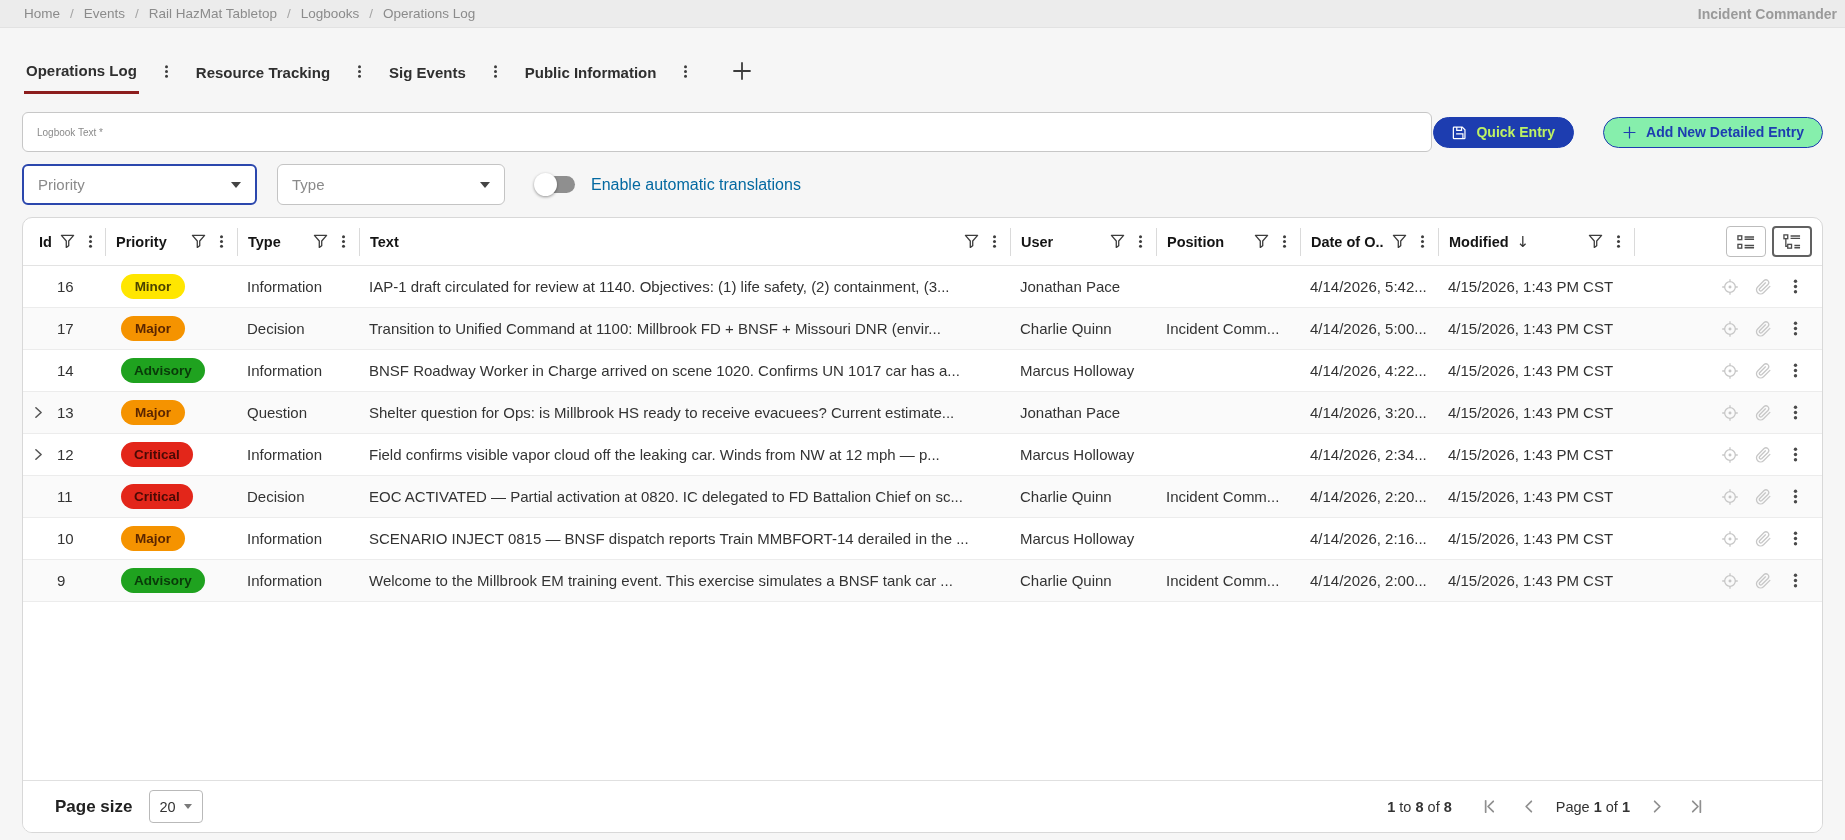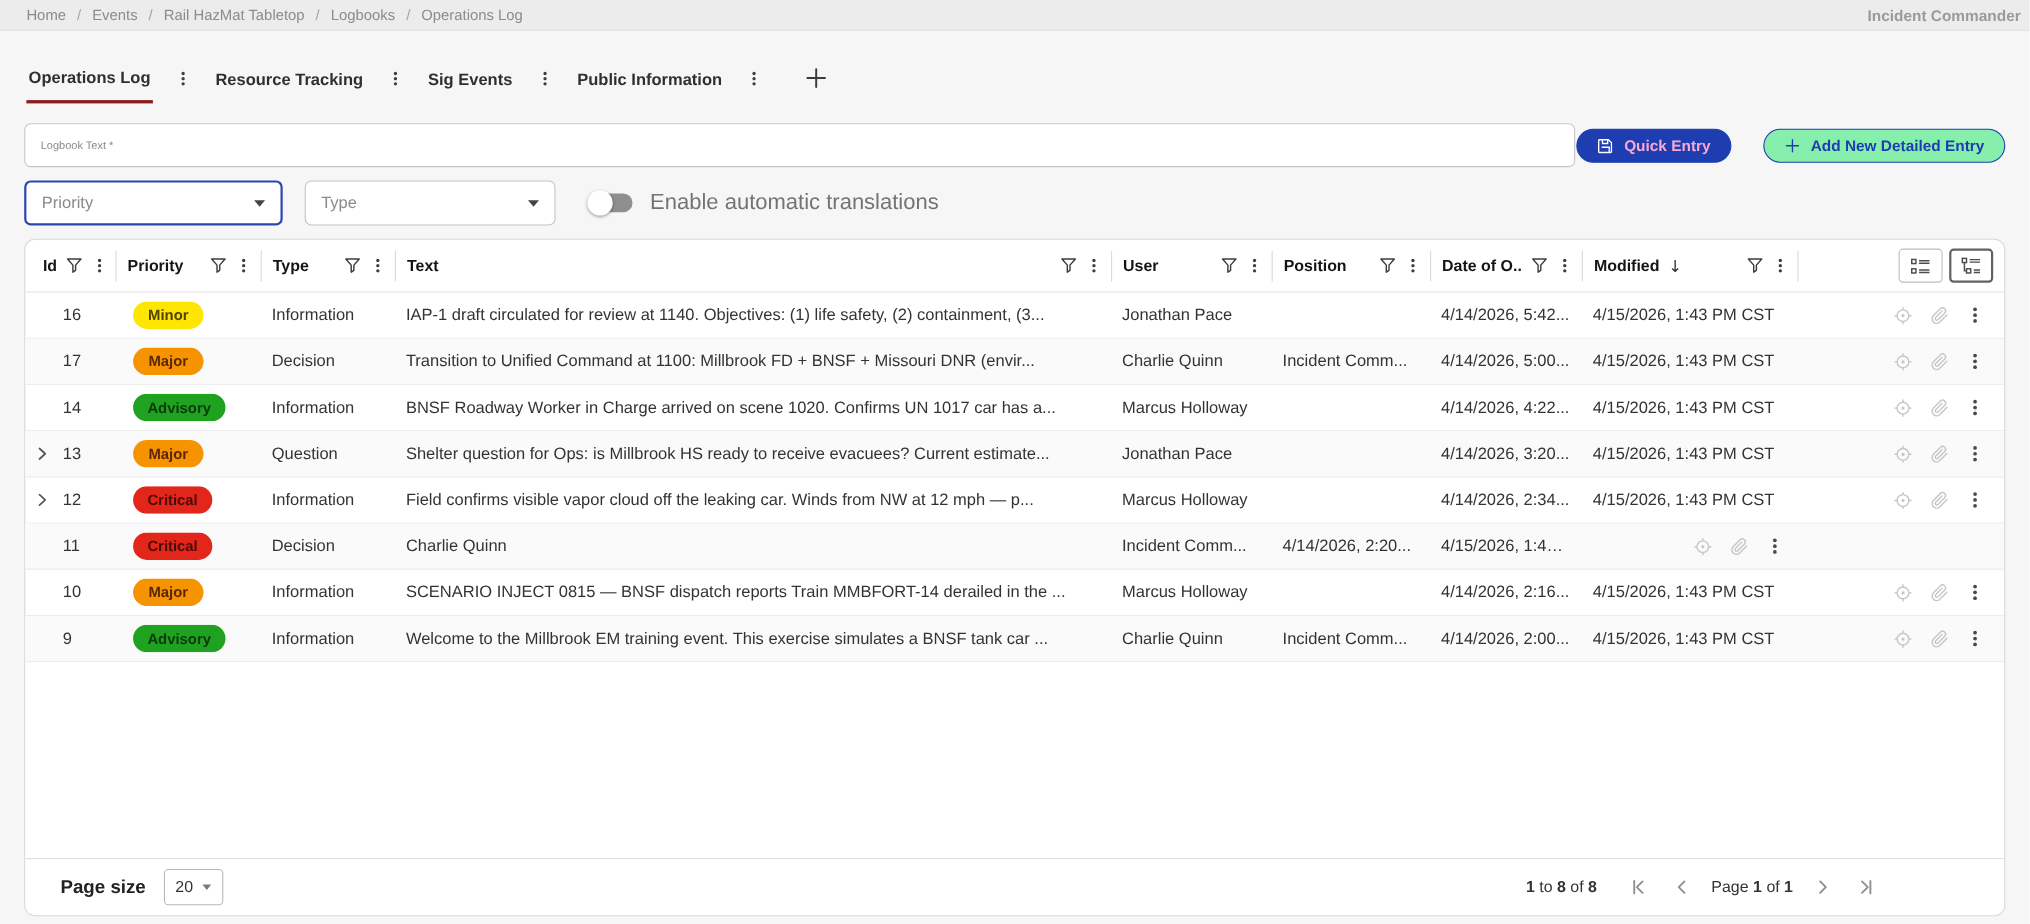--- a/index.html
+++ b/index.html
@@ -26,38 +26,38 @@
 
   
   .entry-row { margin-top:18px; display:flex; align-items:center; }
   .logbook-input { flex:1; height:40px; border:1px solid #c7c7c7; border-radius:6px;
                    background:#fff; font-size:10px; padding:0 14px; color:#333; outline:none;
                    font-family:"Liberation Sans", sans-serif; }
   .logbook-input::placeholder { color:#8a8a8a; }
   .btn { height:31px; border-radius:16px; display:inline-flex; align-items:center; gap:9px;
          font-size:14px; font-weight:700; padding:0 18px; cursor:pointer; white-space:nowrap;
          font-family:"Liberation Sans", sans-serif; }
-  .btn-primary { margin-left:1px; background:#1d3db0; border:1.5px solid #1d3db0; color:#f9a8d4; }
+  .btn-primary { margin-left:1px; background:#1d3db0; border:1.5px solid #1d3db0; color:#bef264; }
   .btn-outline { margin-left:29px; background:#86efac; border:1.5px solid #1d3db0; color:#1d3db0; }
   .btn svg { width:17px; height:17px; }
 
   
   .filters-row { margin-top:12px; display:flex; align-items:center; }
   .select { height:41px; border-radius:6px; background:#fff; display:flex; align-items:center;
             justify-content:space-between; padding:0 14px; cursor:pointer; }
   .select .select-label { font-size:15px; color:#8a8a8a; }
   .caret { width:0; height:0; border-left:5.5px solid transparent; border-right:5.5px solid transparent;
            border-top:6.5px solid #444; }
   .select-priority { width:235px; border:2px solid #2b47ad; }
   .select-type { width:228px; border:1px solid #c4c4c4; margin-left:20px; }
   .toggle-wrap { margin-left:32px; display:flex; align-items:center; gap:16px; cursor:pointer; }
   .switch { position:relative; width:38px; height:17px; background:#8f8f8f; border-radius:9px; }
   .switch .knob { position:absolute; left:-3px; top:-3px; width:23px; height:23px; border-radius:50%;
                   background:#fff; box-shadow:0 1px 3px rgba(0,0,0,.4); }
-  .toggle-label { font-size:20px; color:#737373; }
+  .toggle-label { font-size:16px; color:#0369a1; }
 
   
   .table-card { margin-top:12px; height:616px; background:#fff; border:1px solid #d8d8d8;
                 border-radius:10px; display:flex; flex-direction:column; overflow:hidden; }
   .grid-row { display:grid; grid-template-columns:18px 58px 132px 122px 1fr 146px 144px 138px 196px 182px;
               align-items:center; padding:0 6px; }
   .thead { height:48px; border-bottom:1px solid #e3e3e3; font-weight:700; font-size:14.5px; color:#141414; }
   .th { display:flex; align-items:center; height:28px; padding:0 8px 0 10px; gap:8px; }
   .th .spacer { flex:1; }
   .th + .th, .th-divider { border-left:1px solid #dadada; }
@@ -548,20 +548,21 @@
   </div>
         <div class="grid-row row">
     <span class="cell cell-expand" style="visibility: hidden;">
             <svg viewBox="0 0 14 15">
               <use href="#i-chevron-right"></use>
             </svg>
           </span>
     <span class="cell">11</span>
     <span class="cell cell-priority"><span class="badge" style="background: rgb(227, 38, 26); color: rgb(74, 10, 5);">Critical</span></span>
     <span class="cell">Decision</span>
+    <span class="cell">EOC ACTIVATED — Partial activation at 0820. IC delegated to FD Battalion Chief on sc...</span>
     <span class="cell">Charlie Quinn</span>
     <span class="cell">Incident Comm...</span>
     <span class="cell">4/14/2026, 2:20...</span>
     <span class="cell">4/15/2026, 1:43 PM CST</span>
     <span class="row-actions">
       <span class="icon-btn ghost-icon">
               <svg viewBox="0 0 22 22">
                 <use href="#i-target"></use>
               </svg>
             </span>

